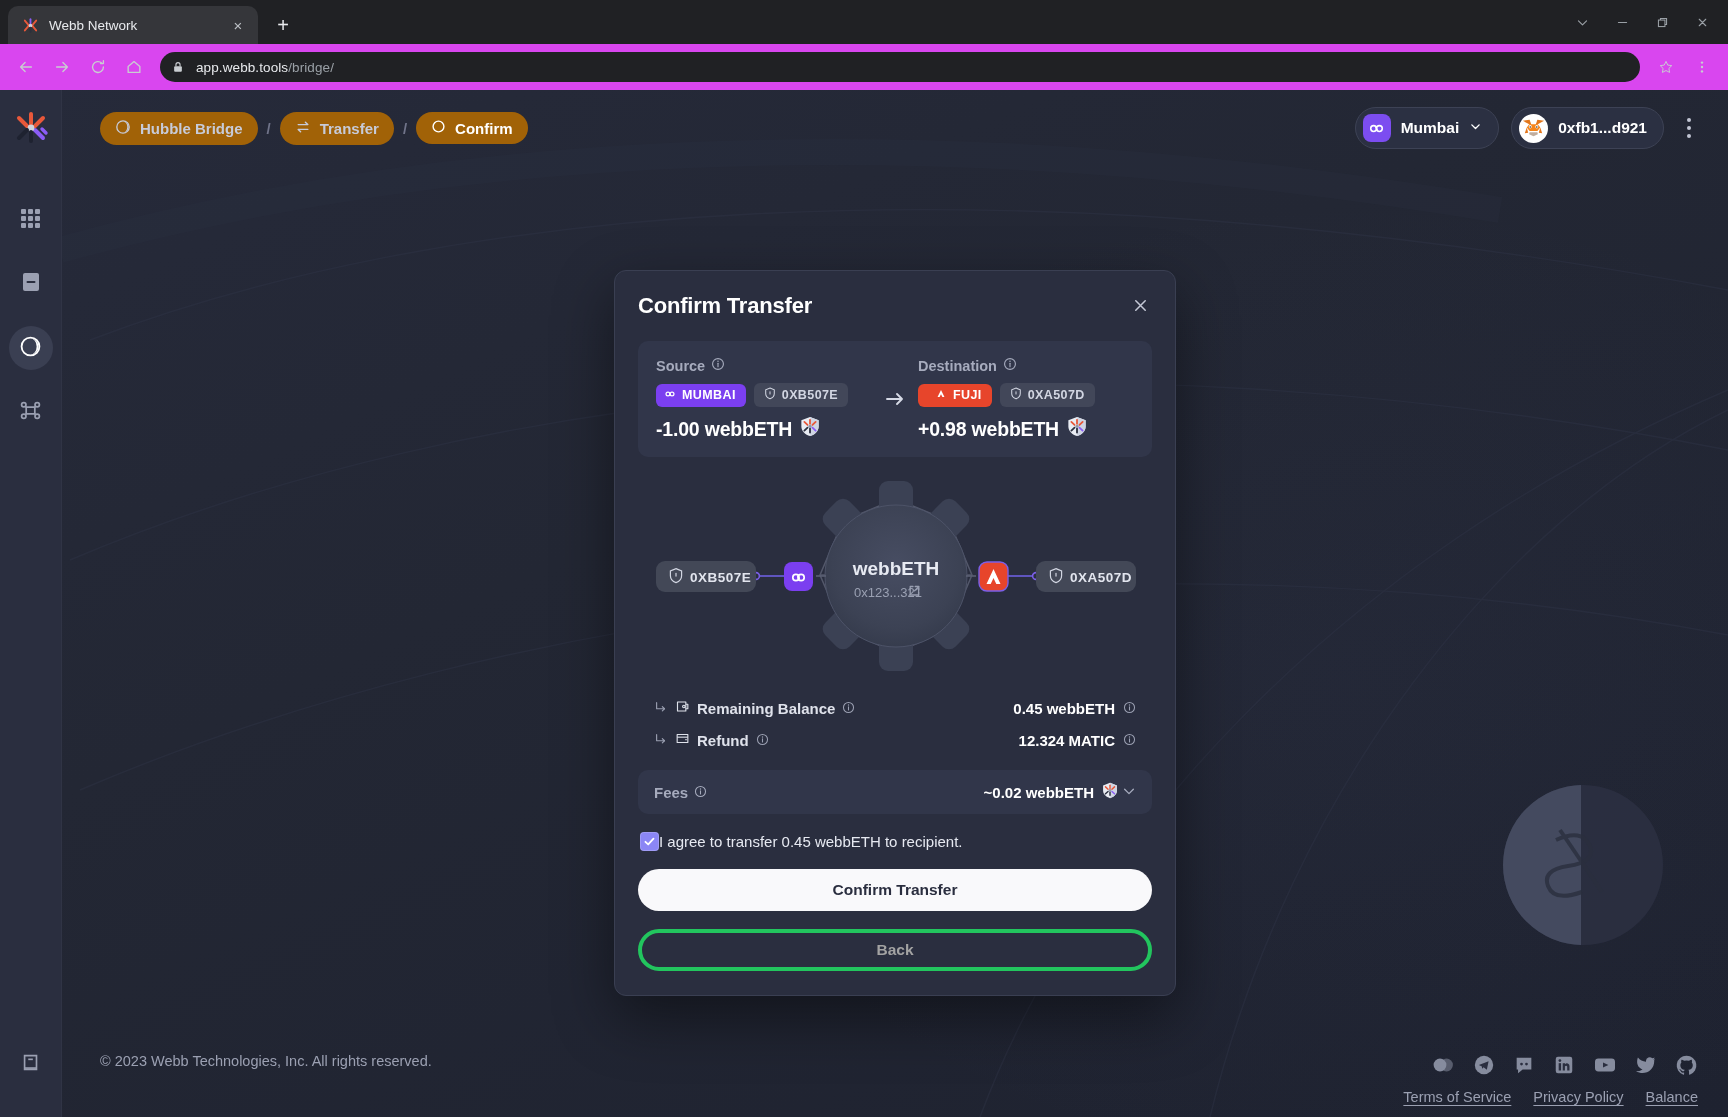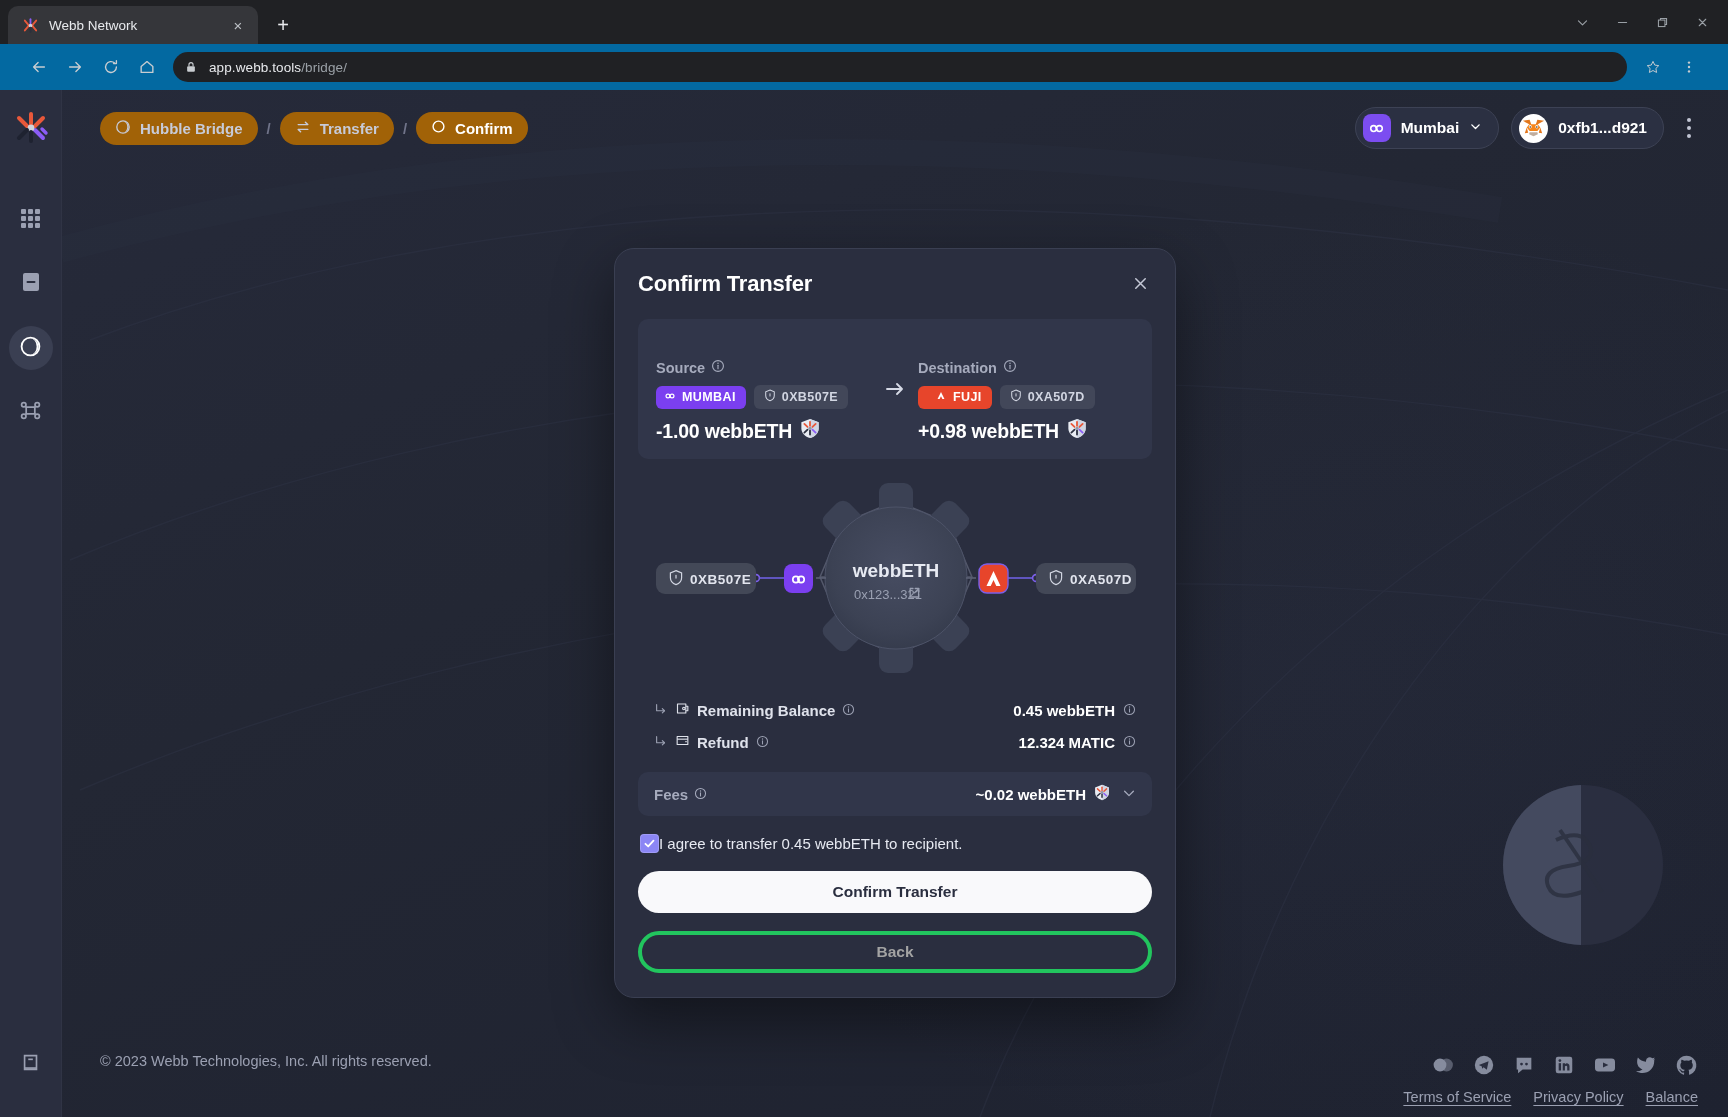--- a/index.html
+++ b/index.html
@@ -39,22 +39,22 @@
     display: flex; align-items: center; justify-content: center;
     font-size: 20px; font-weight: 300; border-radius: 50%;
   }
   .winctl { position: absolute; right: 6px; top: 6px; display: flex; gap: 0; }
   .winbtn {
     width: 40px; height: 32px; display: flex; align-items: center;
     justify-content: center; color: #9aa0a6;
   }
 
   .toolbar {
-    height: 46px; background: #0369a1; display: flex; align-items: center;
-    padding: 0 23px; gap: 4px; flex: none;
+    height: 46px; background: #d946ef; display: flex; align-items: center;
+    padding: 0 10px; gap: 4px; flex: none;
   }
   .navbtn {
     width: 32px; height: 32px; display: flex; align-items: center;
     justify-content: center; color: #c9cdd1; border-radius: 50%;
   }
   .omnibox {
     flex: 1; height: 30px; background: #202124; border-radius: 16px;
     display: flex; align-items: center; padding: 0 12px; gap: 10px;
     margin-left: 6px; margin-right: 6px;
   }
@@ -133,42 +133,42 @@
   }
   .kebab {
     width: 26px; height: 34px; display: flex; flex-direction: column;
     align-items: center; justify-content: center; gap: 4px;
   }
   .kebab i { width: 4px; height: 4px; border-radius: 50%; background: #c2c6d4; display:block; }
 
   
   .stage { flex: 1; position: relative; }
   .modal {
-    position: absolute; left: 50%; transform: translateX(-50%); top: 82px;
+    position: absolute; left: 50%; transform: translateX(-50%); top: 104px;
     width: 562px; background: #2a2e3f;
-    border: 1px solid #3a3f52; border-radius: 20px;
+    border: 1px solid #3a3f52; border-radius: 12px;
     box-shadow: 0 22px 60px rgba(0,0,0,.45);
     padding: 22px 23px 24px;
   }
   .modal-head {
     display: flex; align-items: flex-start; justify-content: space-between;
     margin-bottom: 22px;
   }
   .modal-title { color: #ffffff; font-size: 22px; font-weight: 700; letter-spacing: -.2px; }
   .modal-close { color: #c4c8d6; width: 24px; height: 24px; display: flex; align-items: center; justify-content: center; }
 
   .sd-card {
     background: #31364a; border-radius: 10px; padding: 16px 18px 15px;
     display: flex; align-items: center; position: relative;
   }
   .sd-col { flex: 1; min-width: 0; }
   .sd-col.right { padding-left: 46px; }
   .sd-label {
     display: flex; align-items: center; gap: 6px;
-    color: #a6abbd; font-size: 14.5px; font-weight: 700; margin-bottom: 9px; margin-top: 24px;
+    color: #a6abbd; font-size: 14.5px; font-weight: 700; margin-bottom: 9px;
   }
   .chips { display: flex; align-items: center; gap: 8px; margin-bottom: 9px; }
   .chip-net {
     display: flex; align-items: center; gap: 6px; border-radius: 6px;
     padding: 4px 10px 4px 8px; font-size: 12.5px; font-weight: 700;
     letter-spacing: .4px; color: #ffffff;
   }
   .chip-net.mumbai { background: #7b3ff0; }
   .chip-net.fuji { background: #e7452b; padding-left: 17px; }
   .chip-addr {
@@ -198,21 +198,21 @@
   .det-left { display: flex; align-items: center; gap: 7px; color: #dfe2eb; font-size: 15px; font-weight: 700; }
   .det-arrow { color: #9ba0b2; font-size: 14px; }
   .det-right { display: flex; align-items: center; gap: 8px; color: #ffffff; font-size: 15px; font-weight: 700; }
 
   .fees {
     margin: 14px 0 0; background: #31364a; border-radius: 10px;
     height: 44px; display: flex; align-items: center; justify-content: space-between;
     padding: 0 16px;
   }
   .fees-label { display: flex; align-items: center; gap: 6px; color: #a6abbd; font-size: 15px; font-weight: 700; }
-  .fees-right { display: flex; align-items: flex-end; gap: 12px; }
+  .fees-right { display: flex; align-items: flex-end; gap: 4px; }
   .fees-val { display: flex; align-items: center; gap: 8px; color: #ffffff; font-size: 15px; font-weight: 700; }
 
   .agree {
     display: flex; align-items: center; margin: 18px 0 0; padding-left: 2px;
   }
   .cbx {
     width: 19px; height: 19px; border-radius: 4px; background: #8b86f5;
     display: flex; align-items: center; justify-content: center; flex: none;
     box-shadow: inset 0 0 0 1px rgba(255,255,255,.18);
   }

